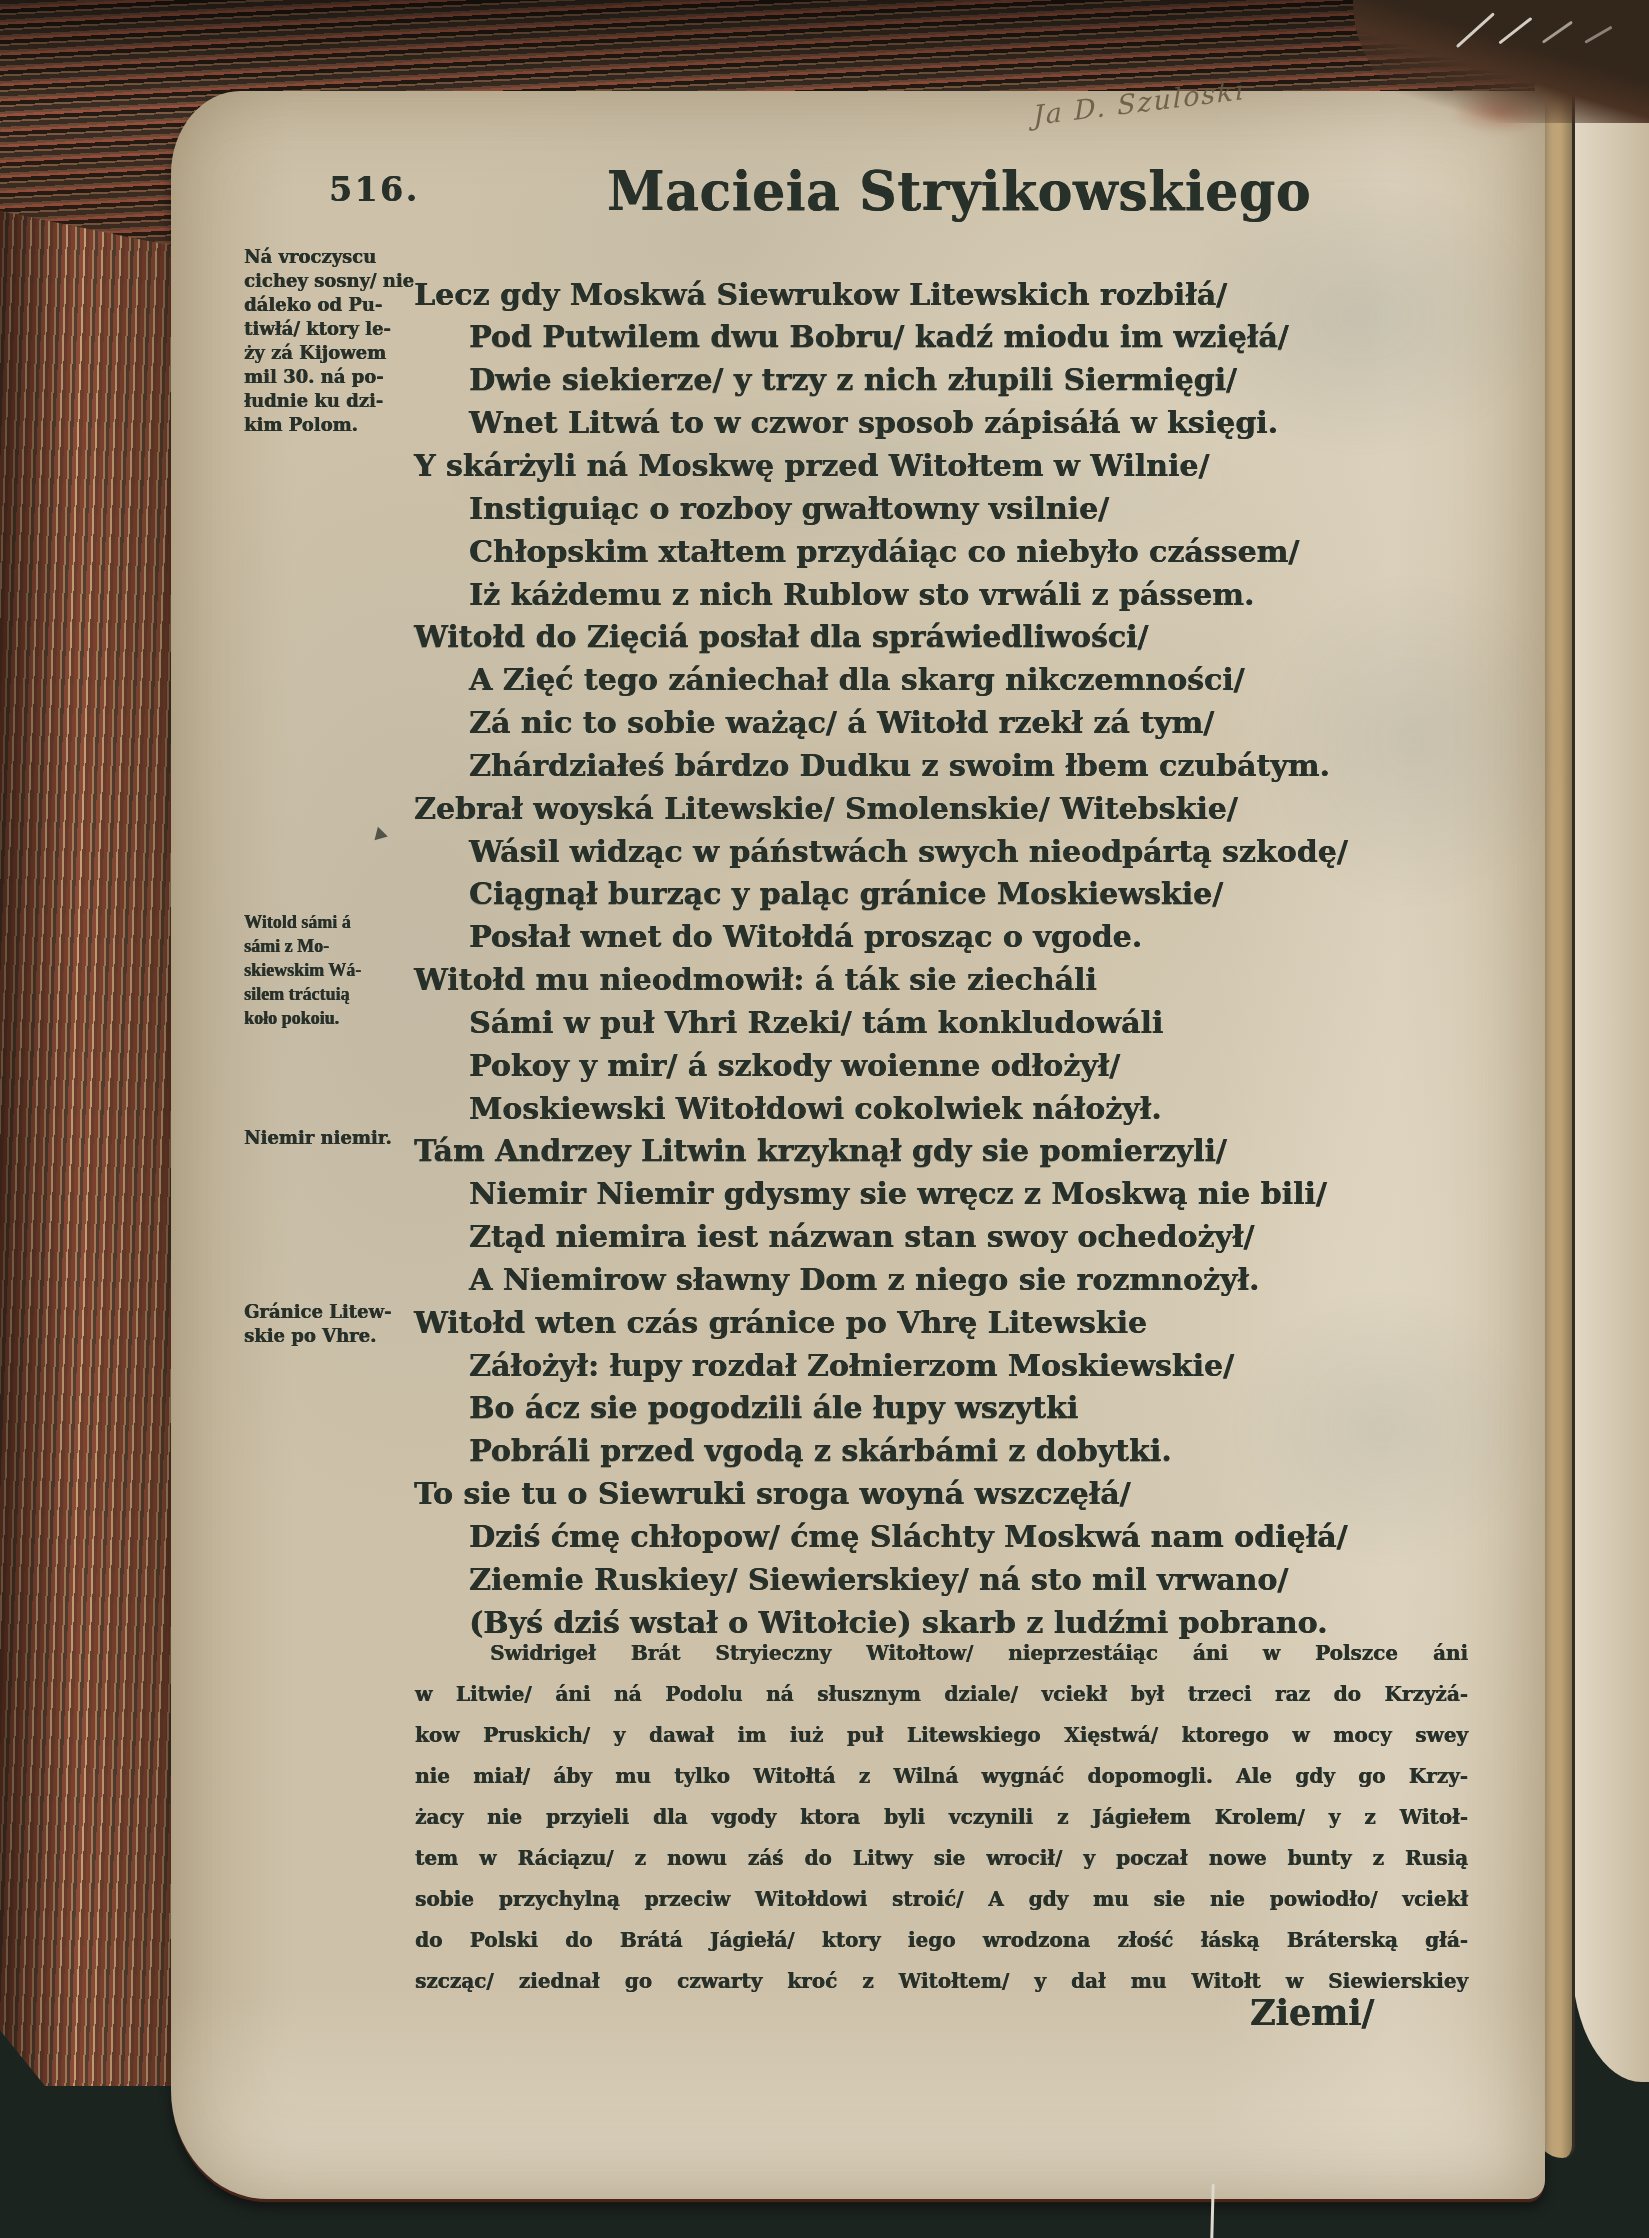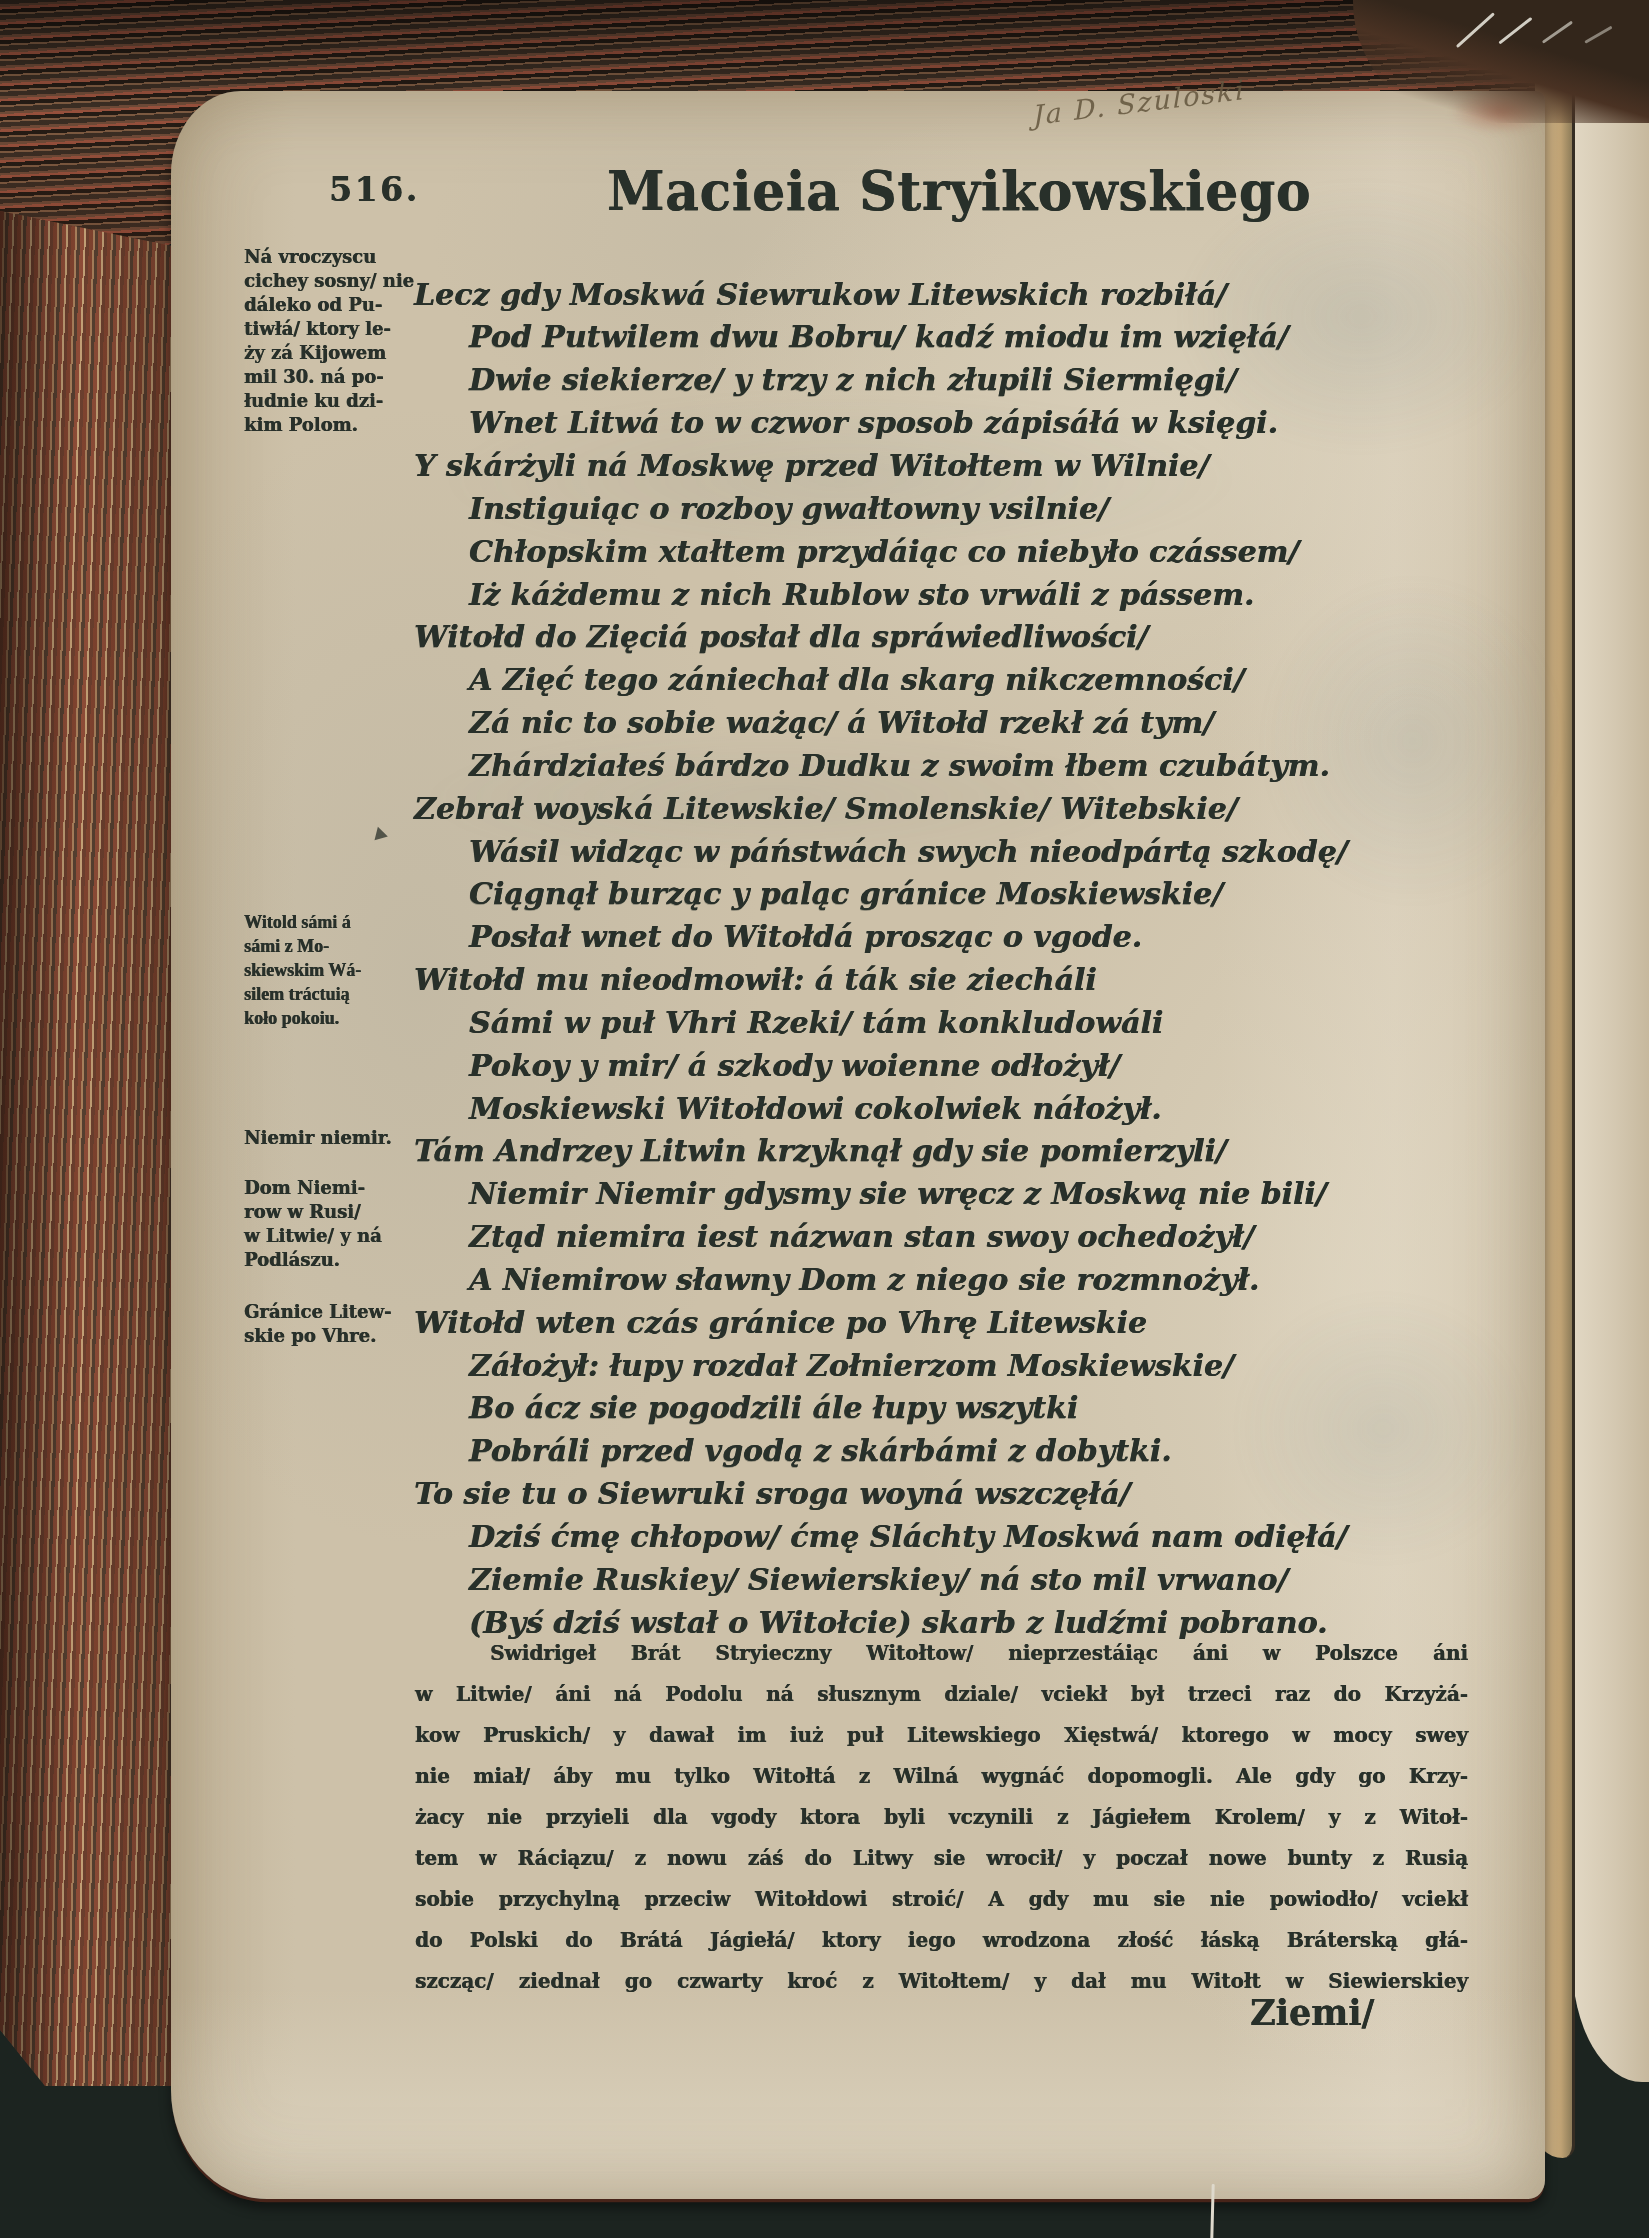--- a/index.html
+++ b/index.html
@@ -70,21 +70,21 @@
     letter-spacing:0.6px;transform:scaleY(1.05);}
   .inscription{left:1032px;top:79px;width:345px;font-size:27px;font-style:italic;
     font-weight:normal;color:rgba(101,88,64,.88);letter-spacing:1.9px;
     transform:rotate(-7deg) skewX(-6deg);text-shadow:none;}
 
   .margin-note{left:244px;width:176px;font-size:18px;line-height:24px;}
   .n1{top:245px;} .n2{top:910px;font-family:Liberation Serif, serif;} .n3{top:1126px;} .n4{top:1176px;} .n5{top:1300px;}
 
   .verse{left:414px;top:273px;font-size:30px;line-height:42px;transform:scaleY(1.02);
     transform-origin:top left;}
-  .verse div{white-space:nowrap;font-style:italic;}
+  .verse div{white-space:nowrap;}
   .verse .ind{padding-left:55px;}
 
   .fleuron{left:376px;top:828px;width:0;height:0;z-index:6;
     border-top:7px solid transparent;border-bottom:7px solid transparent;
     border-left:12.8px solid rgba(52,58,50,.8);transform:rotate(14deg);}
 
   .prose{left:415px;top:1633px;width:1053px;font-size:20px;line-height:41px;}
   .prose div{text-align:justify;text-align-last:justify;white-space:nowrap;}
   .prose div:first-child{padding-left:75px;}
   .catchword{left:1250px;top:1992px;width:254px;text-align:left;font-size:35px;}
@@ -135,26 +135,20 @@
       </div>
     <div class="abs margin-note n2 ink">
         <div>Witold sámi á</div>
         <div>sámi z Mo-</div>
         <div>skiewskim Wá-</div>
         <div>silem tráctuią</div>
         <div>koło pokoiu.</div>
       </div>
     <div class="abs margin-note n3 ink">
         <div>Niemir niemir.</div>
-      </div>
-    <div class="abs margin-note n4 ink">
-        <div>Dom Niemi-</div>
-        <div>row w Rusi/</div>
-        <div>w Litwie/ y ná</div>
-        <div>Podlászu.</div>
       </div>
     <div class="abs margin-note n5 ink">
         <div>Gránice Litew-</div>
         <div>skie po Vhre.</div>
       </div>
 
     <div class="abs fleuron"></div>
 
     <div class="abs verse ink">
         <div>Lecz gdy Moskwá Siewrukow Litewskich rozbiłá/</div>

